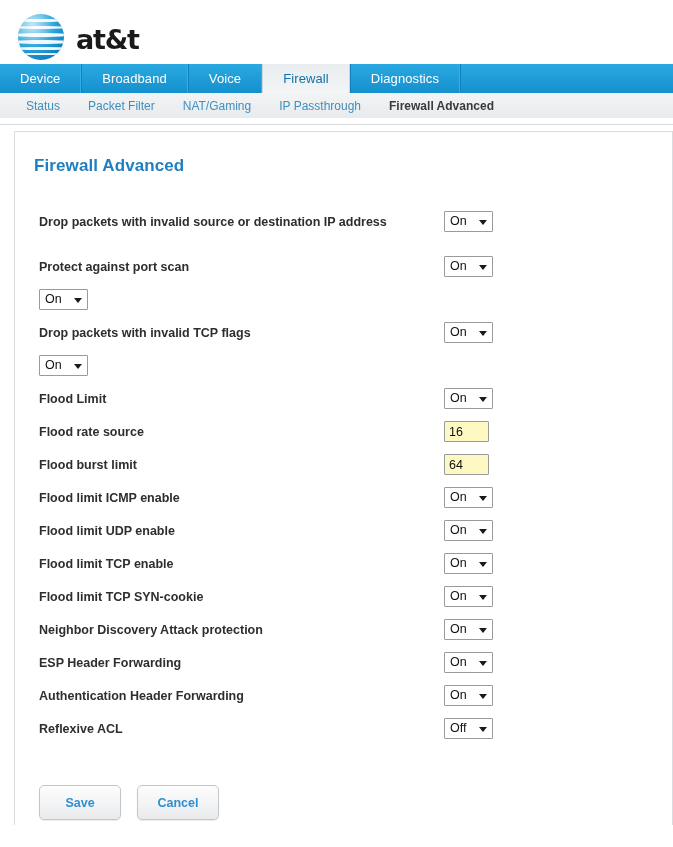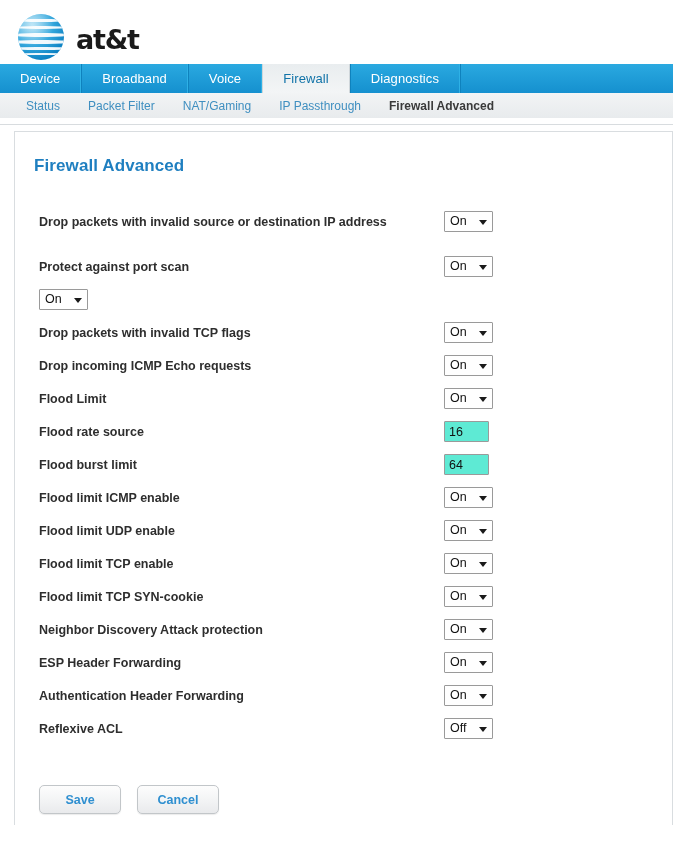--- a/index.html
+++ b/index.html
@@ -205,36 +205,36 @@
     pointer-events: none;
   }
 
   input.num {
     width: 45px;
     height: 21px;
     padding: 0 4px;
     font-family: "Liberation Sans", sans-serif;
     font-size: 12.5px;
     color: #111111;
-    background: #5eead4;
+    background: #fef9c3;
     border: 1px solid #9a9a9a;
     border-radius: 1px;
     outline: none;
   }
 
   
   .button-bar {
     margin-top: 34px;
     padding-left: 24px;
     display: flex;
     gap: 16px;
   }
   .btn {
     width: 82px;
-    height: 29px;
+    height: 35px;
     border: 1px solid #c2c6c9;
     border-radius: 5px;
     background: linear-gradient(to bottom, #fdfdfd 0%, #f3f4f5 52%, #e9eaec 100%);
     color: #2f8fd0;
     font-family: "Liberation Sans", sans-serif;
     font-size: 12.5px;
     font-weight: bold;
     cursor: pointer;
     box-shadow: 0 1px 1px rgba(0,0,0,.08);
   }
@@ -288,21 +288,20 @@
           <div class="row-control"><span class="select-shell"><select class="opt"><option>On</option><option>Off</option></select><span class="arrow"></span></span></div>
         </div>
         <div class="form-row">
           <div class="row-control"><span class="select-shell"><select class="opt"><option>On</option><option>Off</option></select><span class="arrow"></span></span></div>
         </div>
         <div class="form-row">
           <div class="row-label">Drop packets with invalid TCP flags</div>
           <div class="row-control"><span class="select-shell"><select class="opt"><option>On</option><option>Off</option></select><span class="arrow"></span></span></div>
         </div>
         <div class="form-row">
-          <div class="row-label">Drop incoming ICMP Echo requests</div>
           <div class="row-control"><span class="select-shell"><select class="opt"><option>On</option><option>Off</option></select><span class="arrow"></span></span></div>
         </div>
         <div class="form-row">
           <div class="row-label">Flood Limit</div>
           <div class="row-control"><span class="select-shell"><select class="opt"><option>On</option><option>Off</option></select><span class="arrow"></span></span></div>
         </div>
         <div class="form-row">
           <div class="row-label">Flood rate source</div>
           <div class="row-control"><input type="text" class="num" value="16" style=""></div>
         </div>

